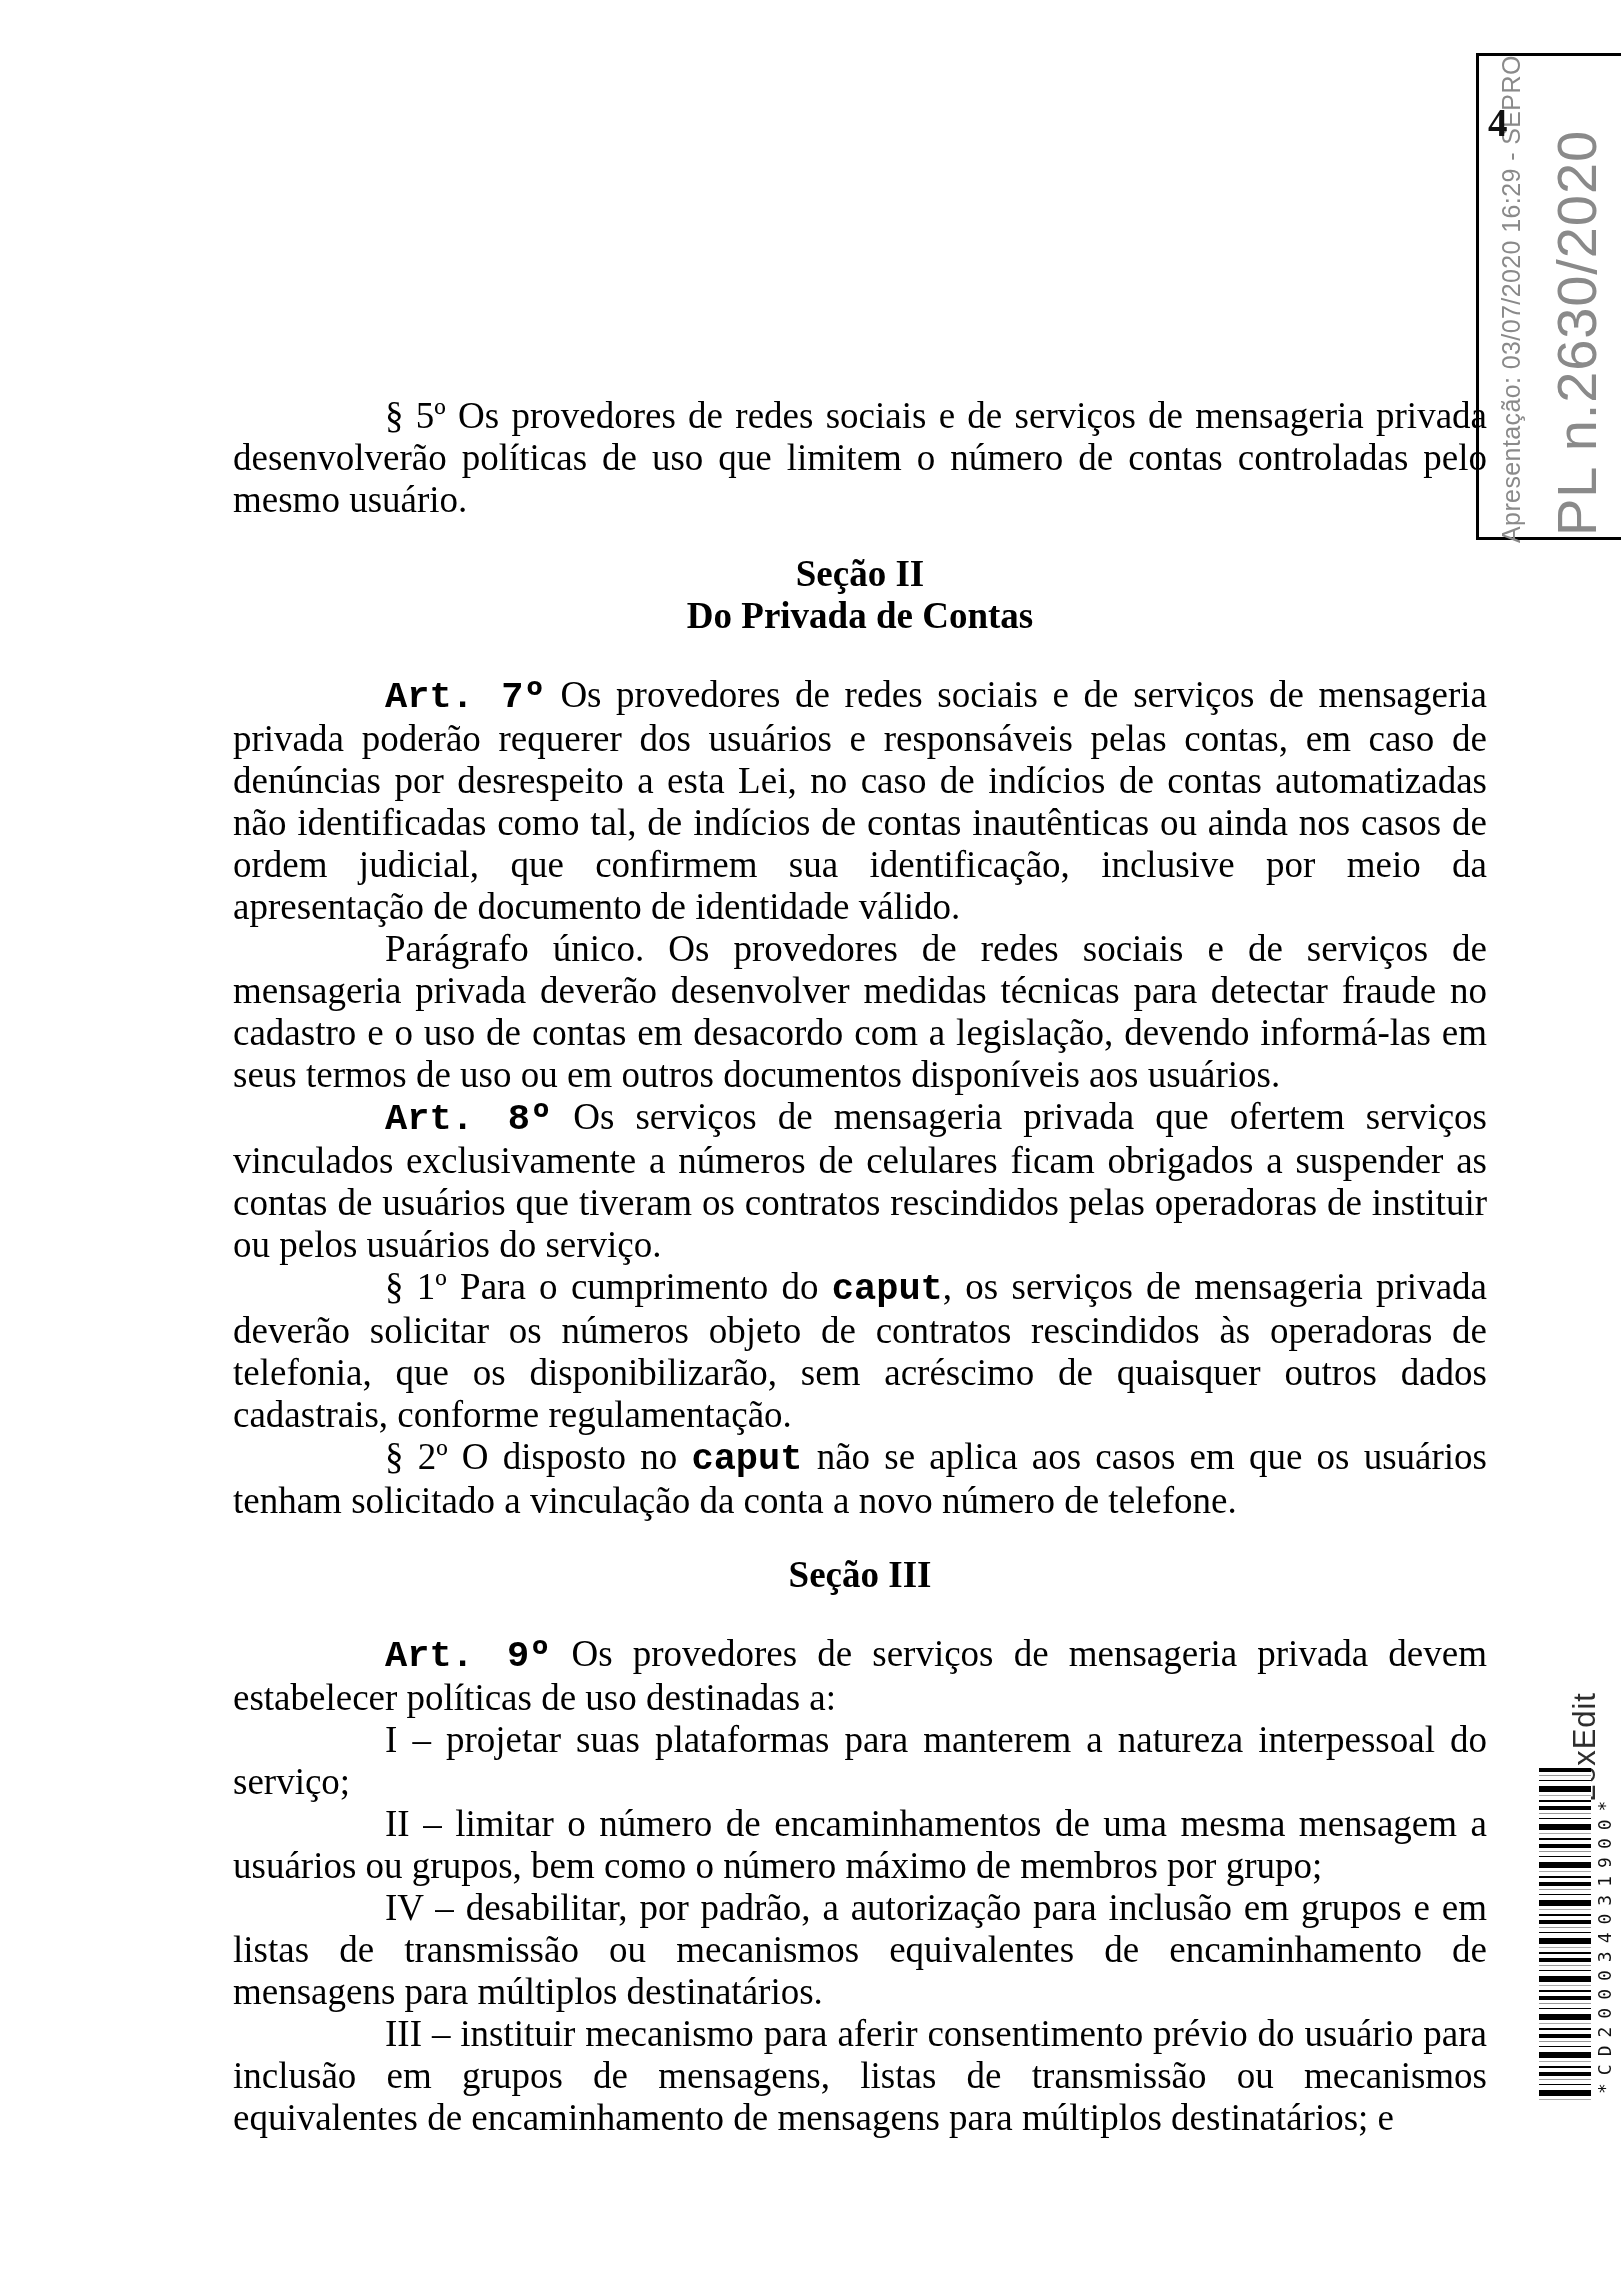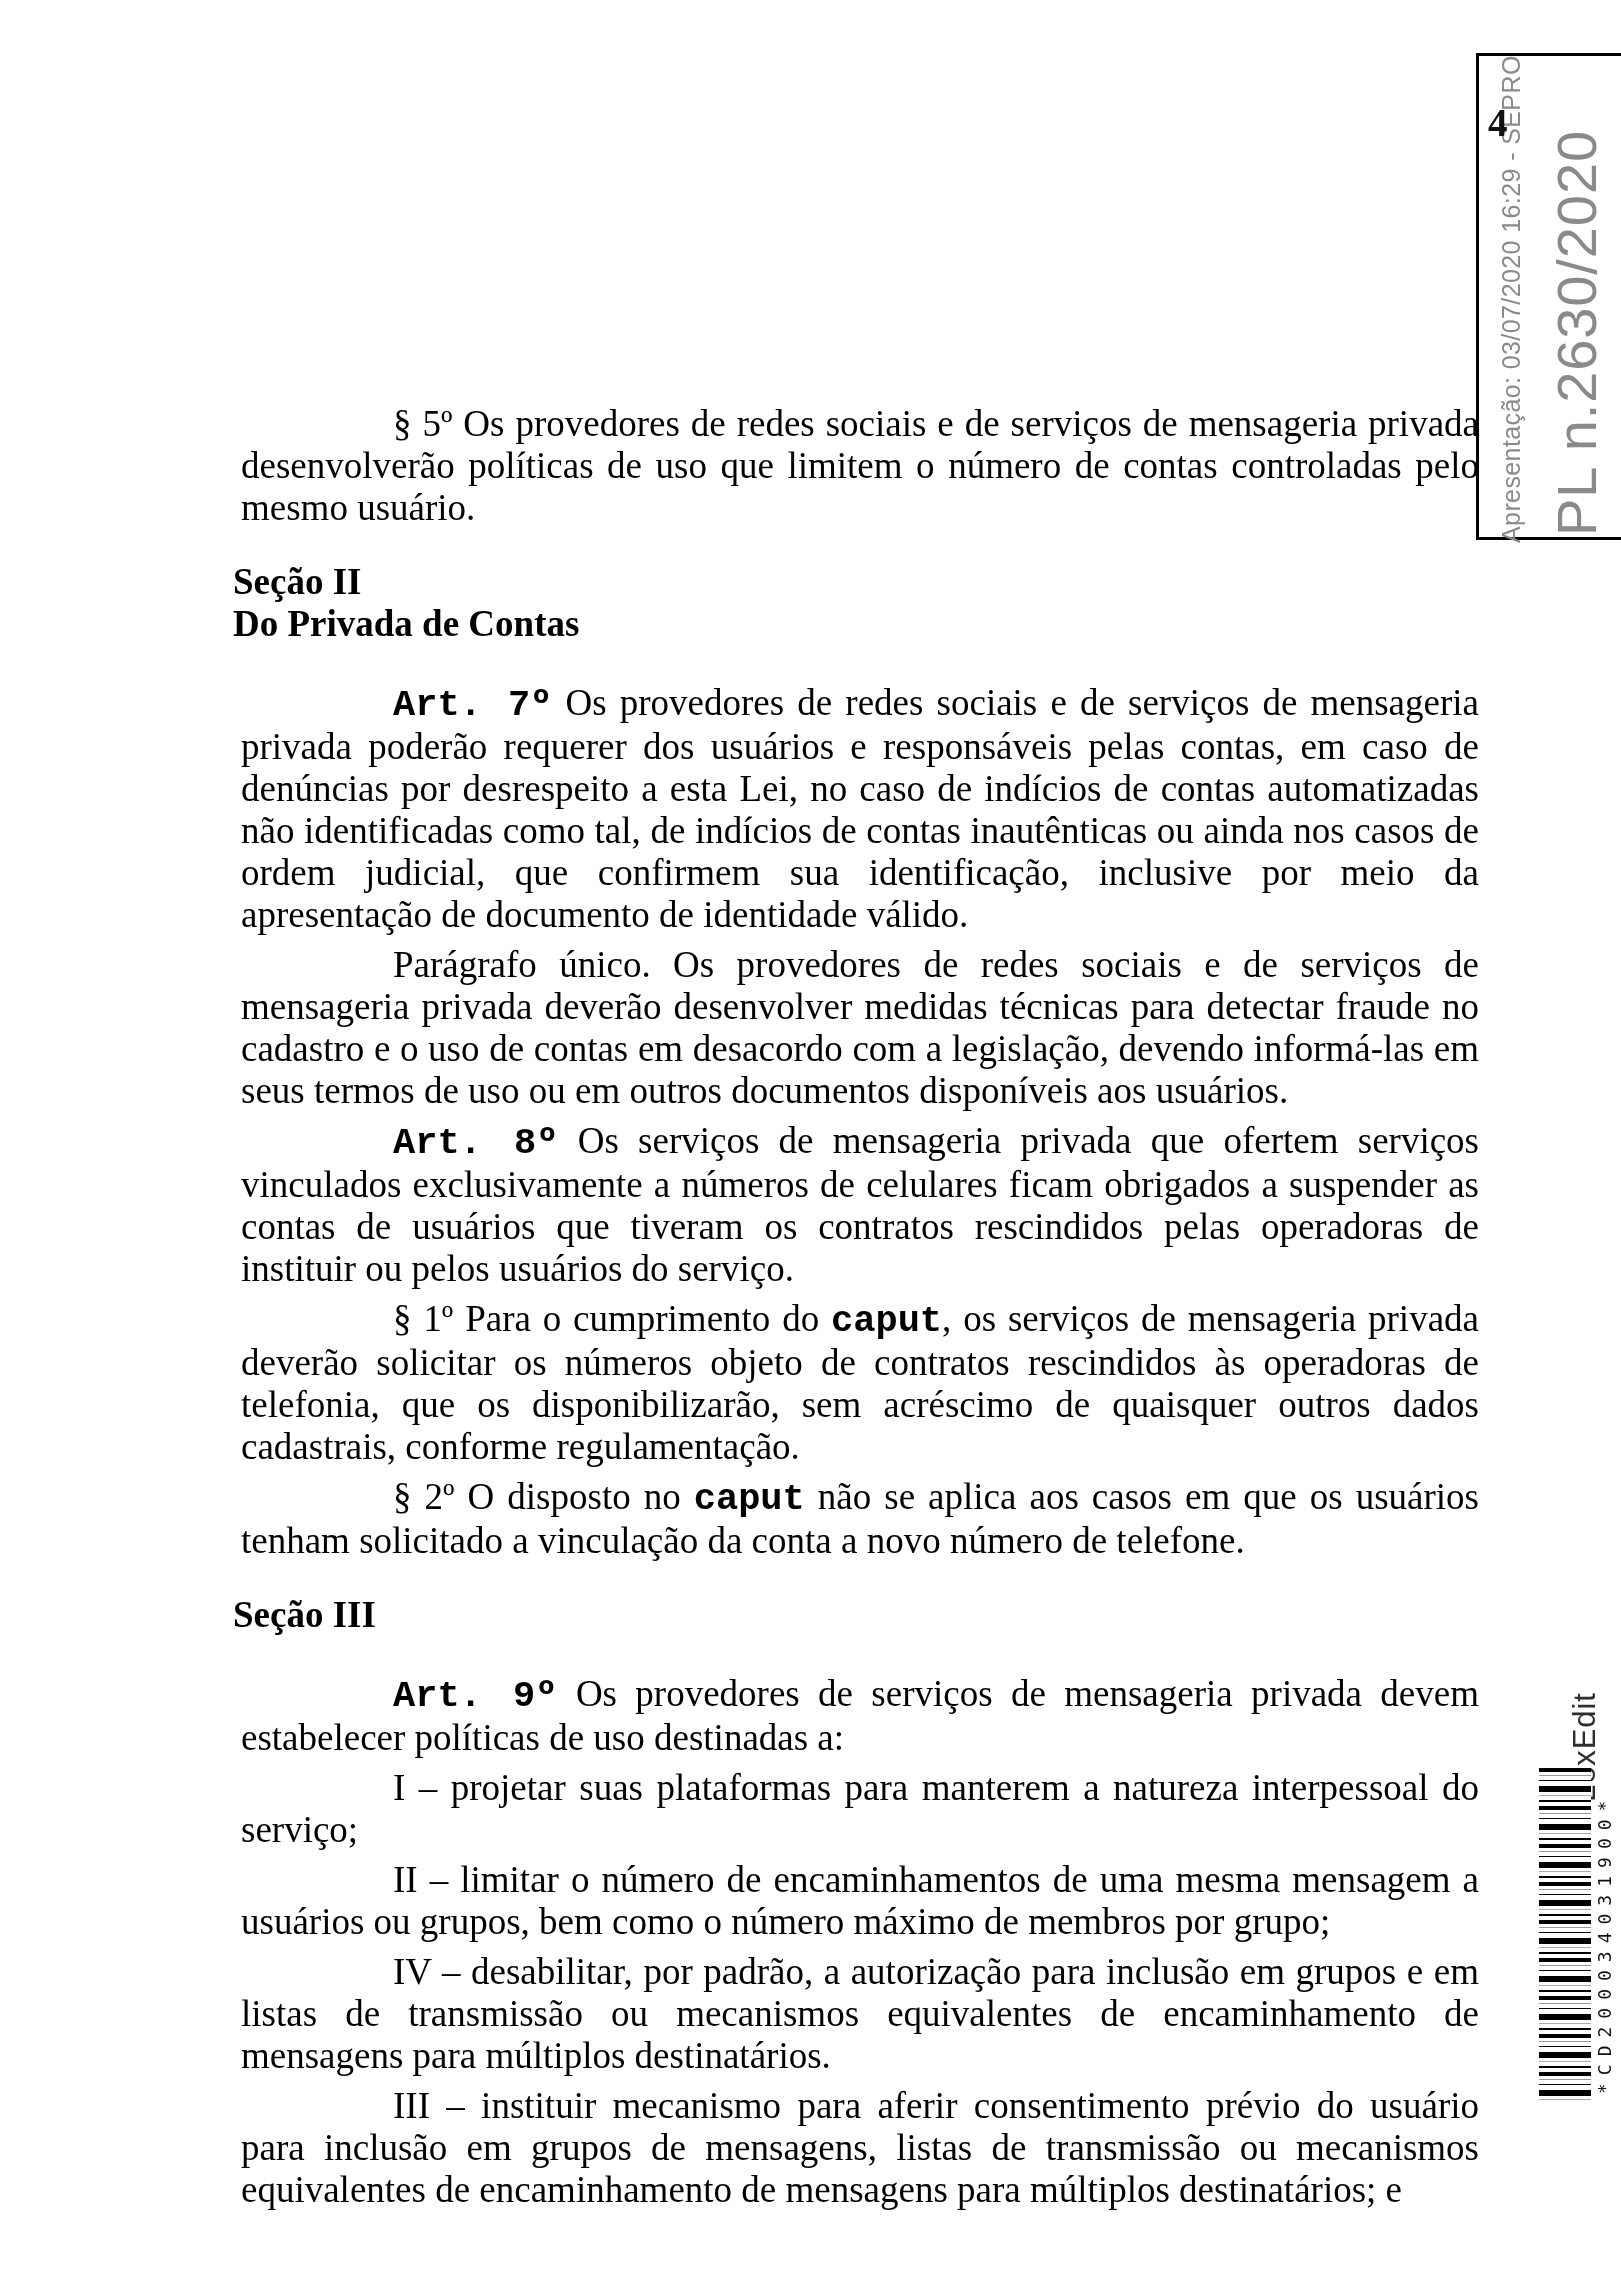--- a/index.html
+++ b/index.html
@@ -12,25 +12,25 @@
     color:#000;
   }
 
   
   .doc{
     position:absolute;
     left:233px;top:395px;width:1254px;
     font-size:37px;line-height:42px;
     text-align:justify;
   }
-  .doc p{margin:8px;text-indent:152px;}
+  .doc p{margin:0;text-indent:152px;}
   .doc p b{font-weight:bold;font-family:Liberation Mono, monospace;}
   .heading{
     margin:32px 0 37px 0;
-    text-align:left;
+    text-align:center;
     font-weight:bold;
     text-indent:0;
   }
   .heading div{text-indent:0;}
 
   
   .stamp-box{
     position:absolute;
     left:1476px;top:53px;
     width:152px;height:487px;

